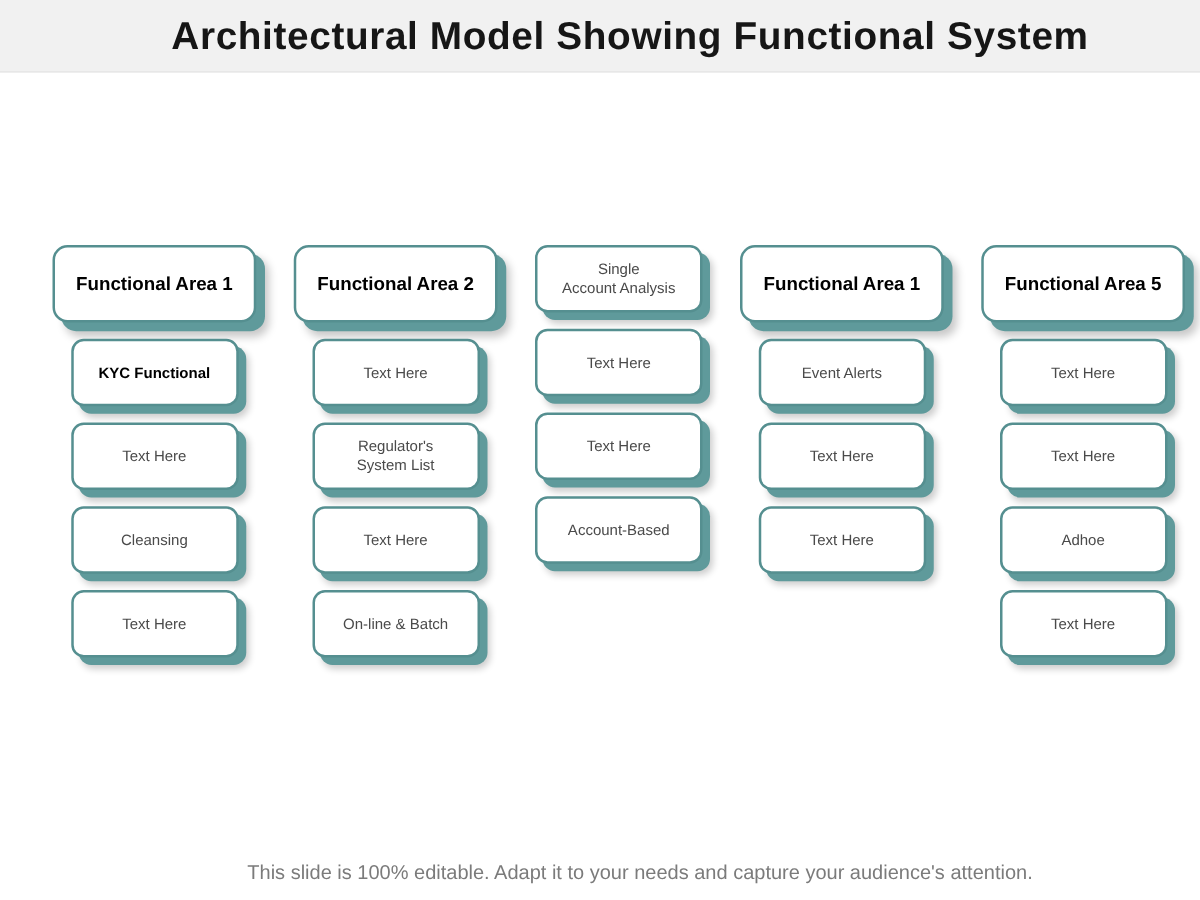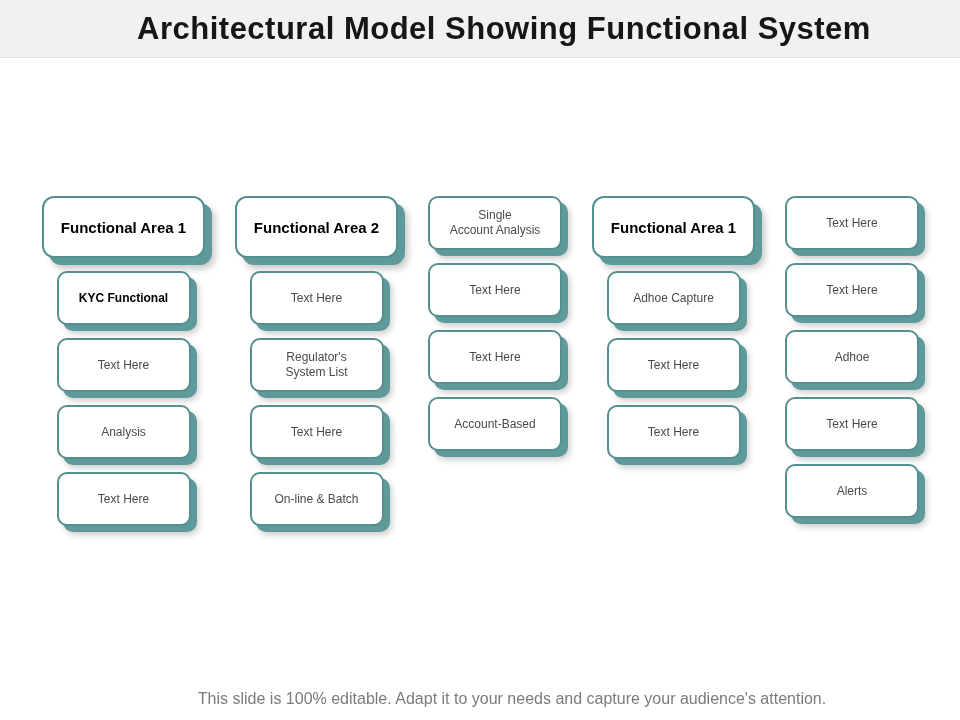--- a/index.html
+++ b/index.html
@@ -88,21 +88,21 @@
 
   <div class="item-box">
     <span class="item-label bold">KYC Functional</span>
   </div>
 
   <div class="item-box">
     <span class="item-label">Text Here</span>
   </div>
 
   <div class="item-box">
-    <span class="item-label">Analysis</span>
+    <span class="item-label">Cleansing</span>
   </div>
 
   <div class="item-box">
     <span class="item-label">Text Here</span>
   </div>
 </div>
 
   <div class="column">
     <div class="header-box">
       <span class="header-label">Functional Area 2</span>
@@ -146,53 +146,53 @@
     <span class="item-label">Account-Based</span>
   </div>
 </div>
 
   <div class="column">
     <div class="header-box">
       <span class="header-label">Functional Area 1</span>
     </div>
 
   <div class="item-box">
-    <span class="item-label">Adhoe Capture</span>
+    <span class="item-label">Event Alerts</span>
   </div>
 
   <div class="item-box">
     <span class="item-label">Text Here</span>
   </div>
 
   <div class="item-box">
     <span class="item-label">Text Here</span>
   </div>
 </div>
 
   <div class="column">
+    <div class="header-box">
+      <span class="header-label">Functional Area 5</span>
+    </div>
 
   <div class="item-box">
     <span class="item-label">Text Here</span>
   </div>
 
   <div class="item-box">
     <span class="item-label">Text Here</span>
   </div>
 
   <div class="item-box">
     <span class="item-label">Adhoe</span>
   </div>
 
   <div class="item-box">
     <span class="item-label">Text Here</span>
   </div>
 
-  <div class="item-box">
-    <span class="item-label">Alerts</span>
-  </div>
 </div>
 </div>
 
   <div class="footer">
     <span>This slide is 100% editable. Adapt it to your needs and capture your audience's attention.</span>
   </div>
 
 </div>
 
 </body></html>

